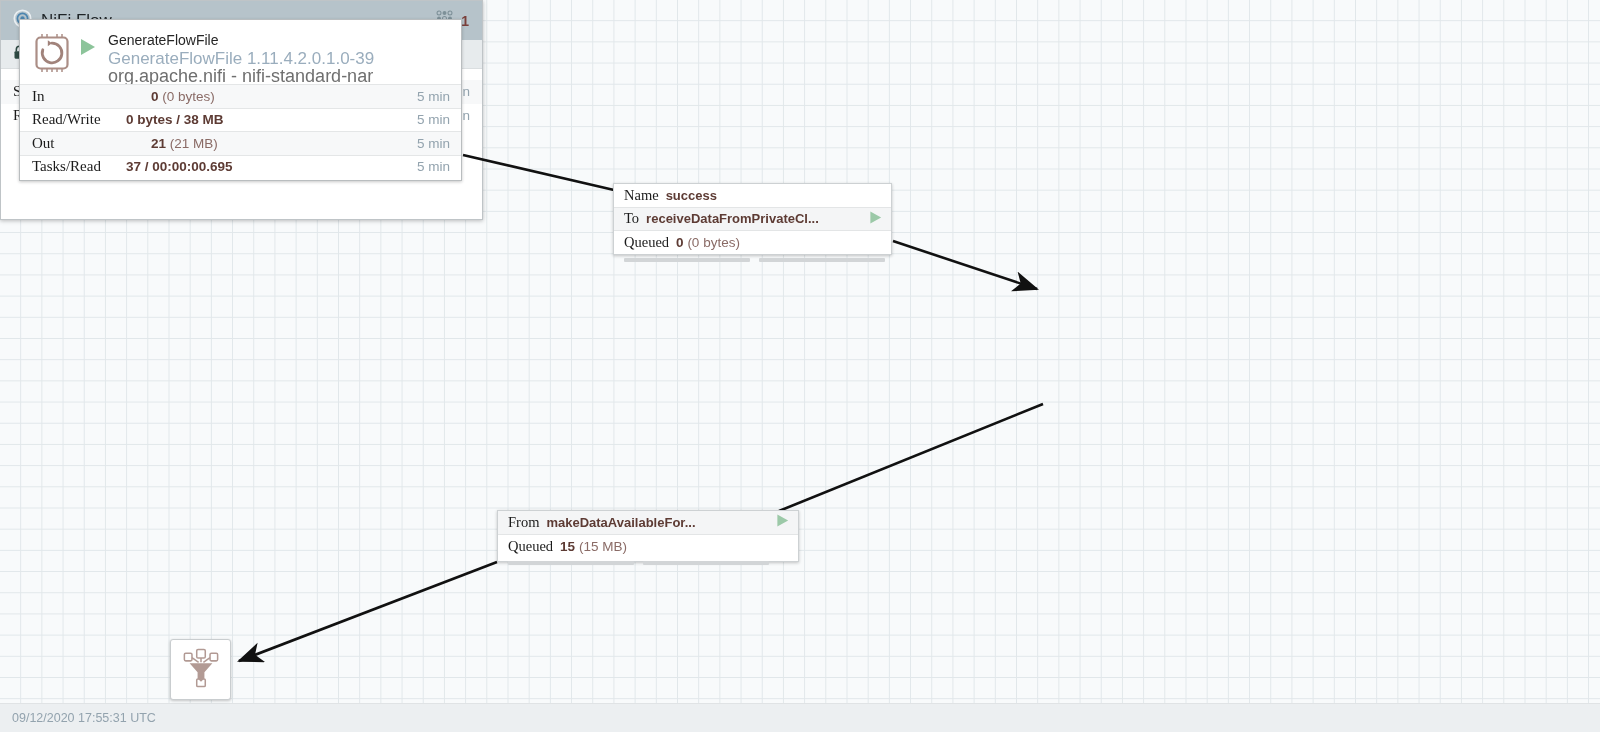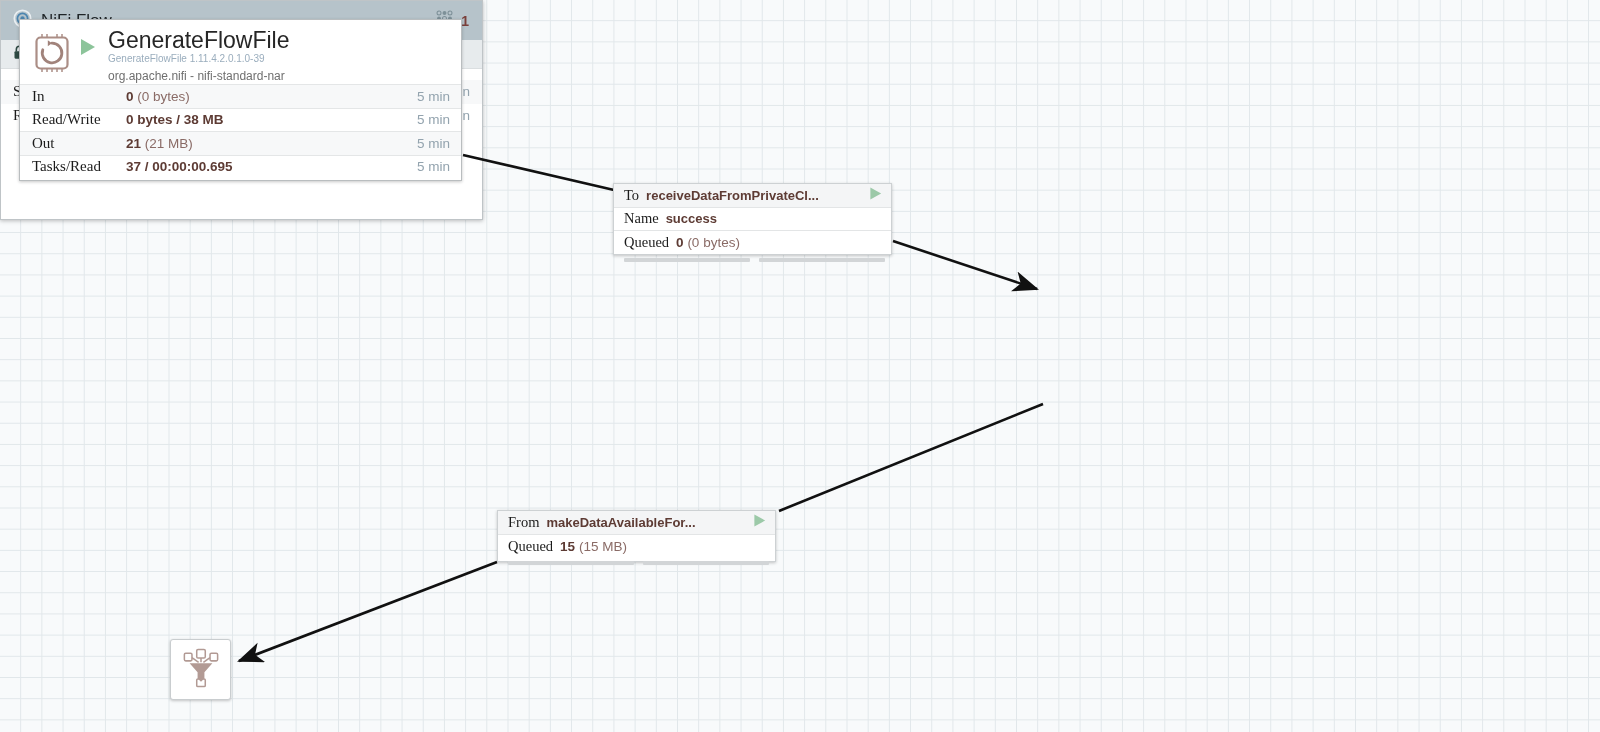--- a/index.html
+++ b/index.html
@@ -68,48 +68,49 @@
   .proc-run {
     flex: 0 0 24px;
     margin: 6px 0 0 5px;
   }
   .proc-titles {
     margin-left: 6px;
     min-width: 0;
     overflow: hidden;
   }
   .proc-name {
-    font-size: 23px;
+    font-size: 14px;
     color: #262626;
     line-height: 19px;
     white-space: nowrap;
   }
   .proc-type {
-    font-size: 10px;
+    font-size: 17px;
     color: #9aadbd;
     line-height: 18px;
     white-space: nowrap;
+    text-align: right;
   }
   .proc-bundle {
-    font-size: 12px;
+    font-size: 18px;
     color: #6f6f6f;
     line-height: 16px;
     white-space: nowrap;
   }
 
   .stat-row {
     display: flex;
     align-items: center;
     height: 23.5px;
     border-top: 1px solid #e4e6e7;
     padding: 0 11px 0 12px;
     box-sizing: border-box;
     font-size: 13.5px;
   }
-  .stat-row.alt { background: #f7f8f9; }
+  .stat-row.alt { background: #f7f8f9; gap: 25px; }
   .stat-label {
     flex: 0 0 94px;
     color: #1b1b1b;
     font-family: "Liberation Serif", serif;
     font-size: 15px;
   }
   .stat-value {
     flex: 1 1 auto;
     color: #8a6b66;
     white-space: nowrap;
@@ -357,44 +358,44 @@
     </div>
 
     <div class="stat-row">
       <span class="stat-label">Tasks/Read</span>
       <span class="stat-value"><b>37 / 00:00:00.695</b> <span></span></span>
       <span class="stat-time">5 min</span>
     </div>
   </div>
 
   <div class="conn" id="conn-to" style="left:613px; top:183px; width:279px; height:72px;">
+    <div class="conn-row mid">
+      <span class="conn-key">Name</span>
+      <span class="conn-strong">success</span>
+    </div>
     <div class="conn-row head">
       <span class="conn-key">To</span>
       <span class="conn-strong">receiveDataFromPrivateCl...</span>
       <span class="conn-run">
         <svg viewBox="0 0 16 16" width="15" height="15">
           <path d="M2.5 1.5 L14 8 L2.5 14.5 Z" fill="#9cc9a8"></path>
         </svg>
       </span>
     </div>
-    <div class="conn-row mid">
-      <span class="conn-key">Name</span>
-      <span class="conn-strong">success</span>
-    </div>
     <div class="conn-row">
       <span class="conn-key">Queued</span>
       <span class="conn-val"><b>0</b> <span>(0 bytes)</span></span>
     </div>
     <div class="conn-bars">
       <span class="bar" style="left:10px;  width:126px;"></span>
       <span class="bar" style="left:145px; width:126px;"></span>
     </div>
   </div>
 
-  <div class="conn" id="conn-from" style="left:497px; top:510px; width:279px; height:52px;">
+  <div class="conn" id="conn-from" style="left:497px; top:510px; width:302px; height:52px;">
     <div class="conn-row head">
       <span class="conn-key">From</span>
       <span class="conn-strong">makeDataAvailableFor...</span>
       <span class="conn-run">
         <svg viewBox="0 0 16 16" width="15" height="15">
           <path d="M2.5 1.5 L14 8 L2.5 14.5 Z" fill="#9cc9a8"></path>
         </svg>
       </span>
     </div>
     <div class="conn-row">
@@ -453,20 +454,21 @@
         <span class="rpg-rvalue"><b>21</b> <span>(21 MB)</span> <b>→</b> <b>1</b></span>
         <span class="rpg-rtime">5 min</span>
       </div>
       <div class="rpg-row">
         <span class="rpg-rlabel">Received</span>
         <span class="rpg-rvalue"><b>1</b> <b>→</b> <b>15</b> <span>(15 MB)</span></span>
         <span class="rpg-rtime">5 min</span>
       </div>
     </div>
 
+    <div class="rpg-footer">09/12/2020 17:55:31 UTC</div>
   </div>
 
   <div id="funnel">
     <span>
       <svg viewBox="0 0 40 44" width="38" height="42">
         <g fill="none" stroke="#b29a94" stroke-width="1.6">
           <rect x="2.5" y="6.5" width="8" height="8" rx="1.4"></rect>
           <rect x="15.5" y="2.5" width="9" height="9" rx="1.4"></rect>
           <rect x="29.5" y="6.5" width="8" height="8" rx="1.4"></rect>
           <path d="M10.5 11 L17.5 16"></path>

